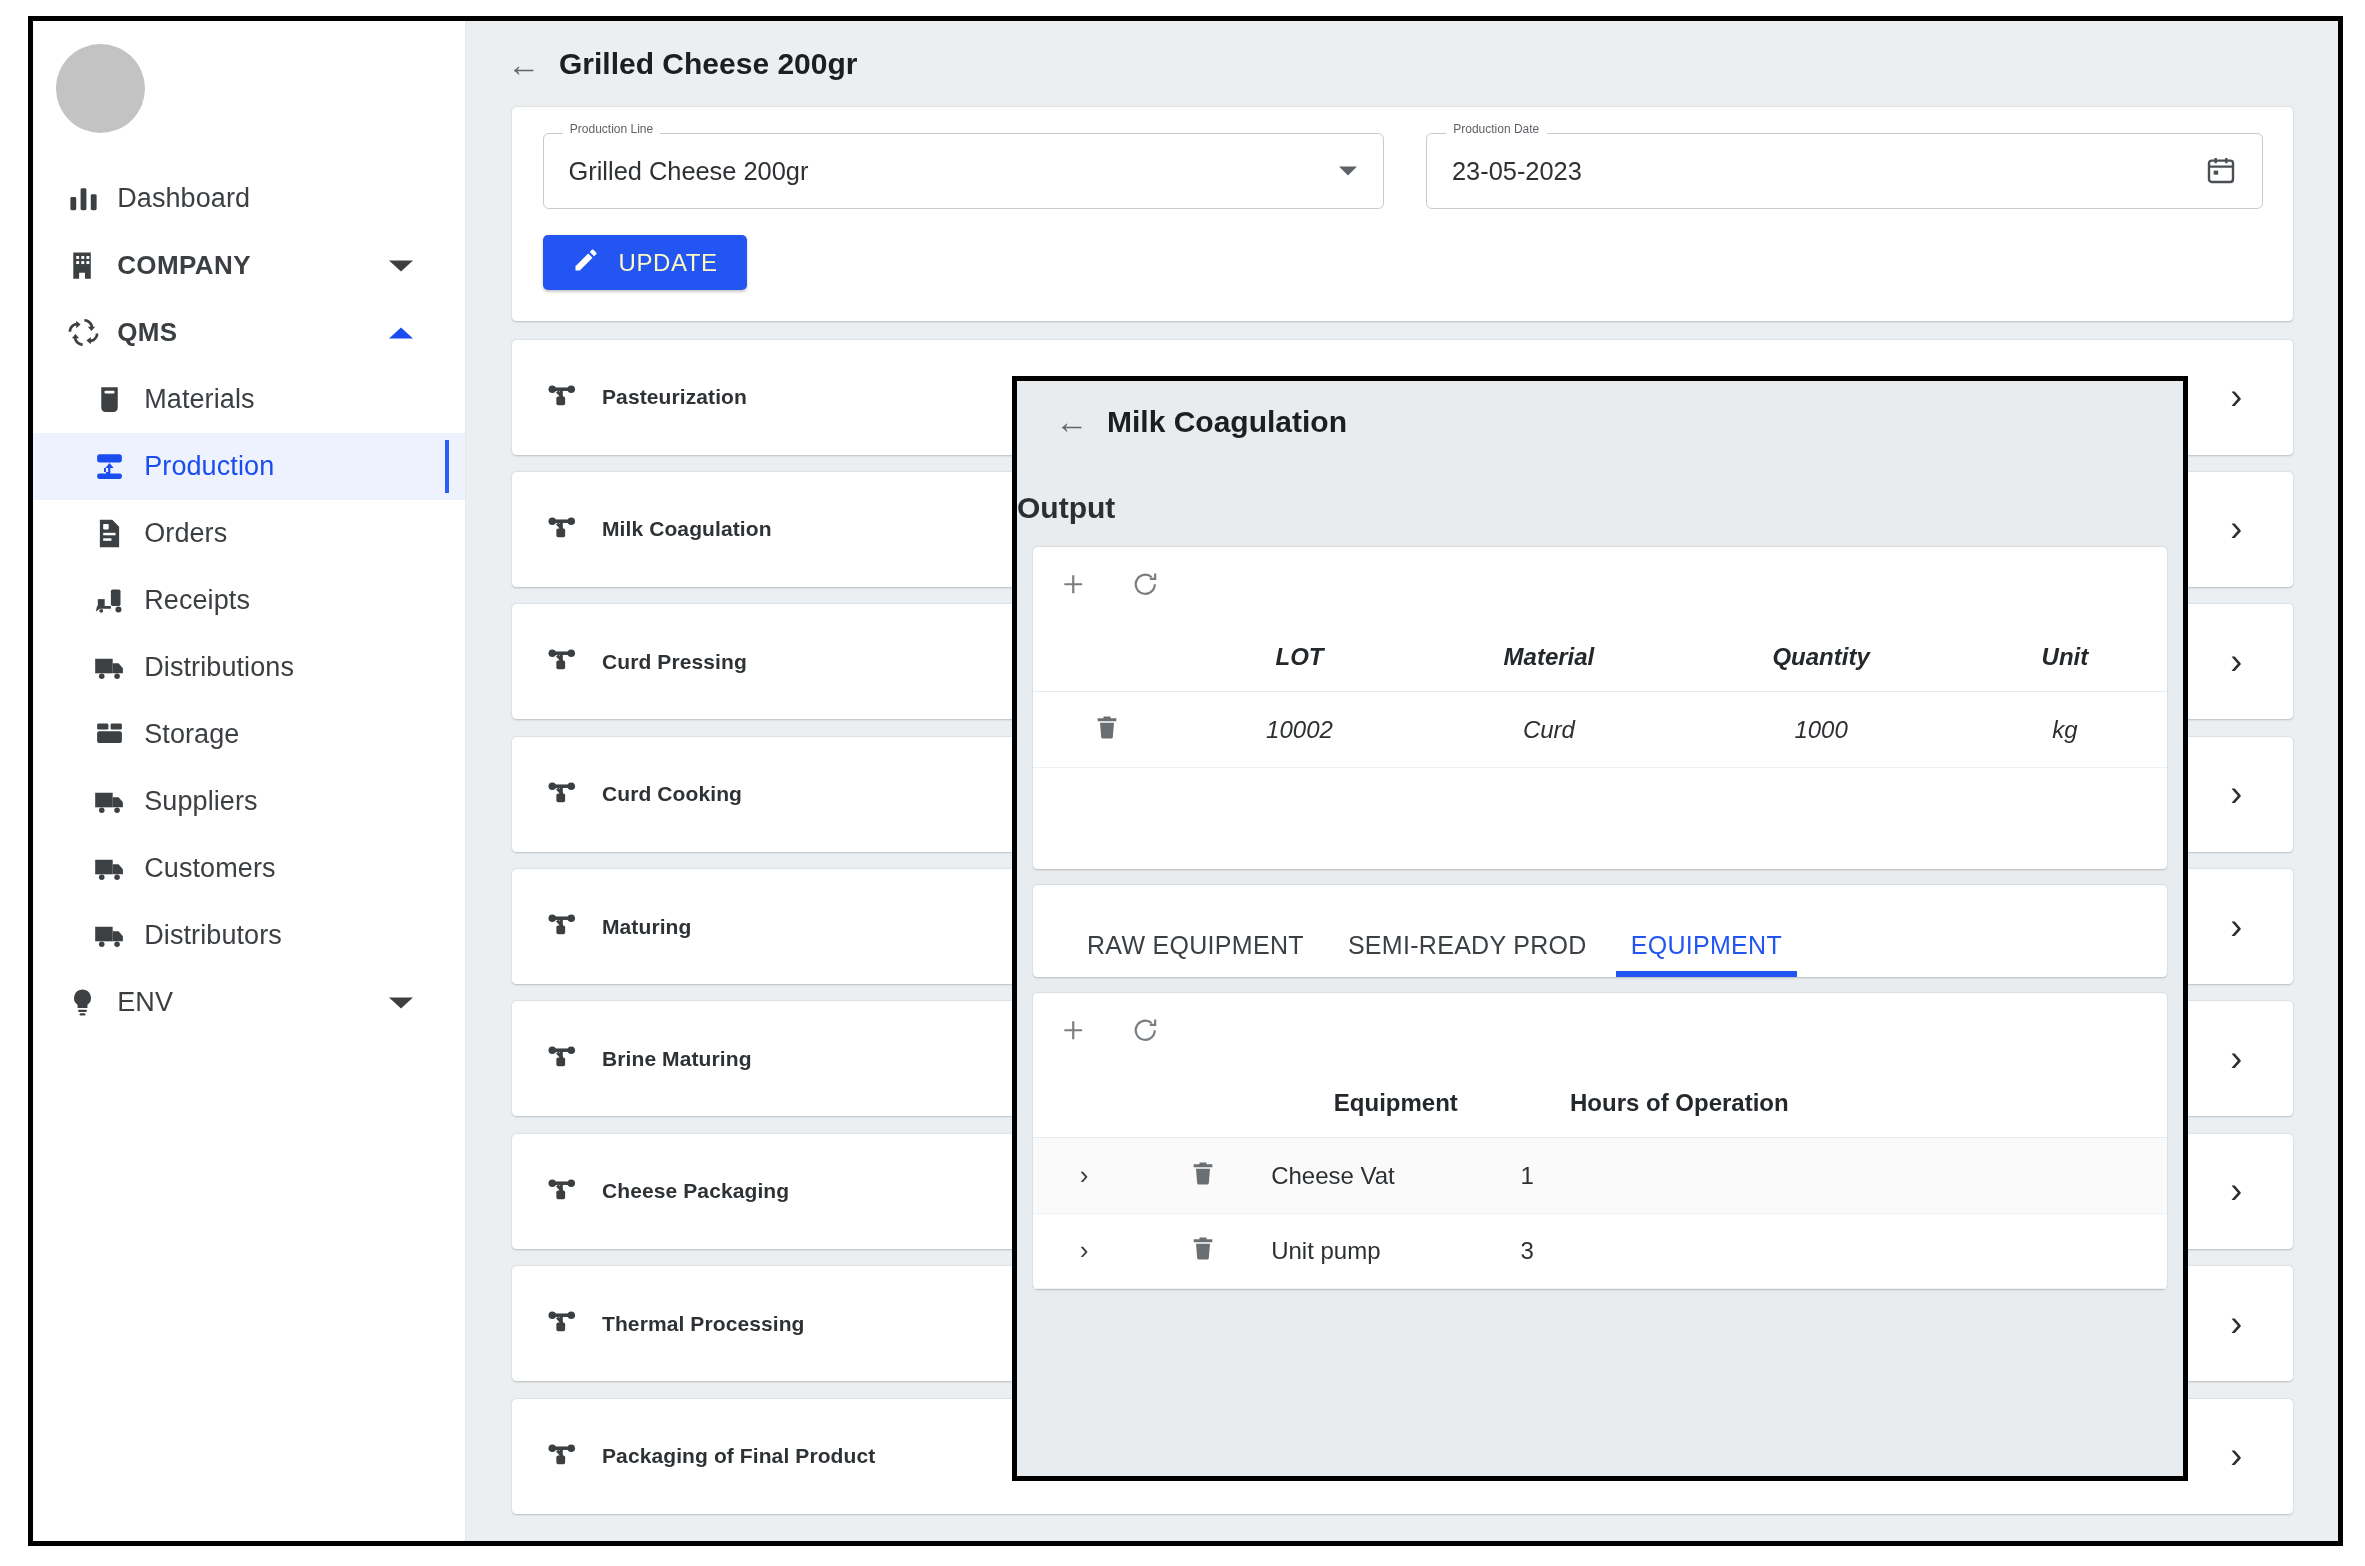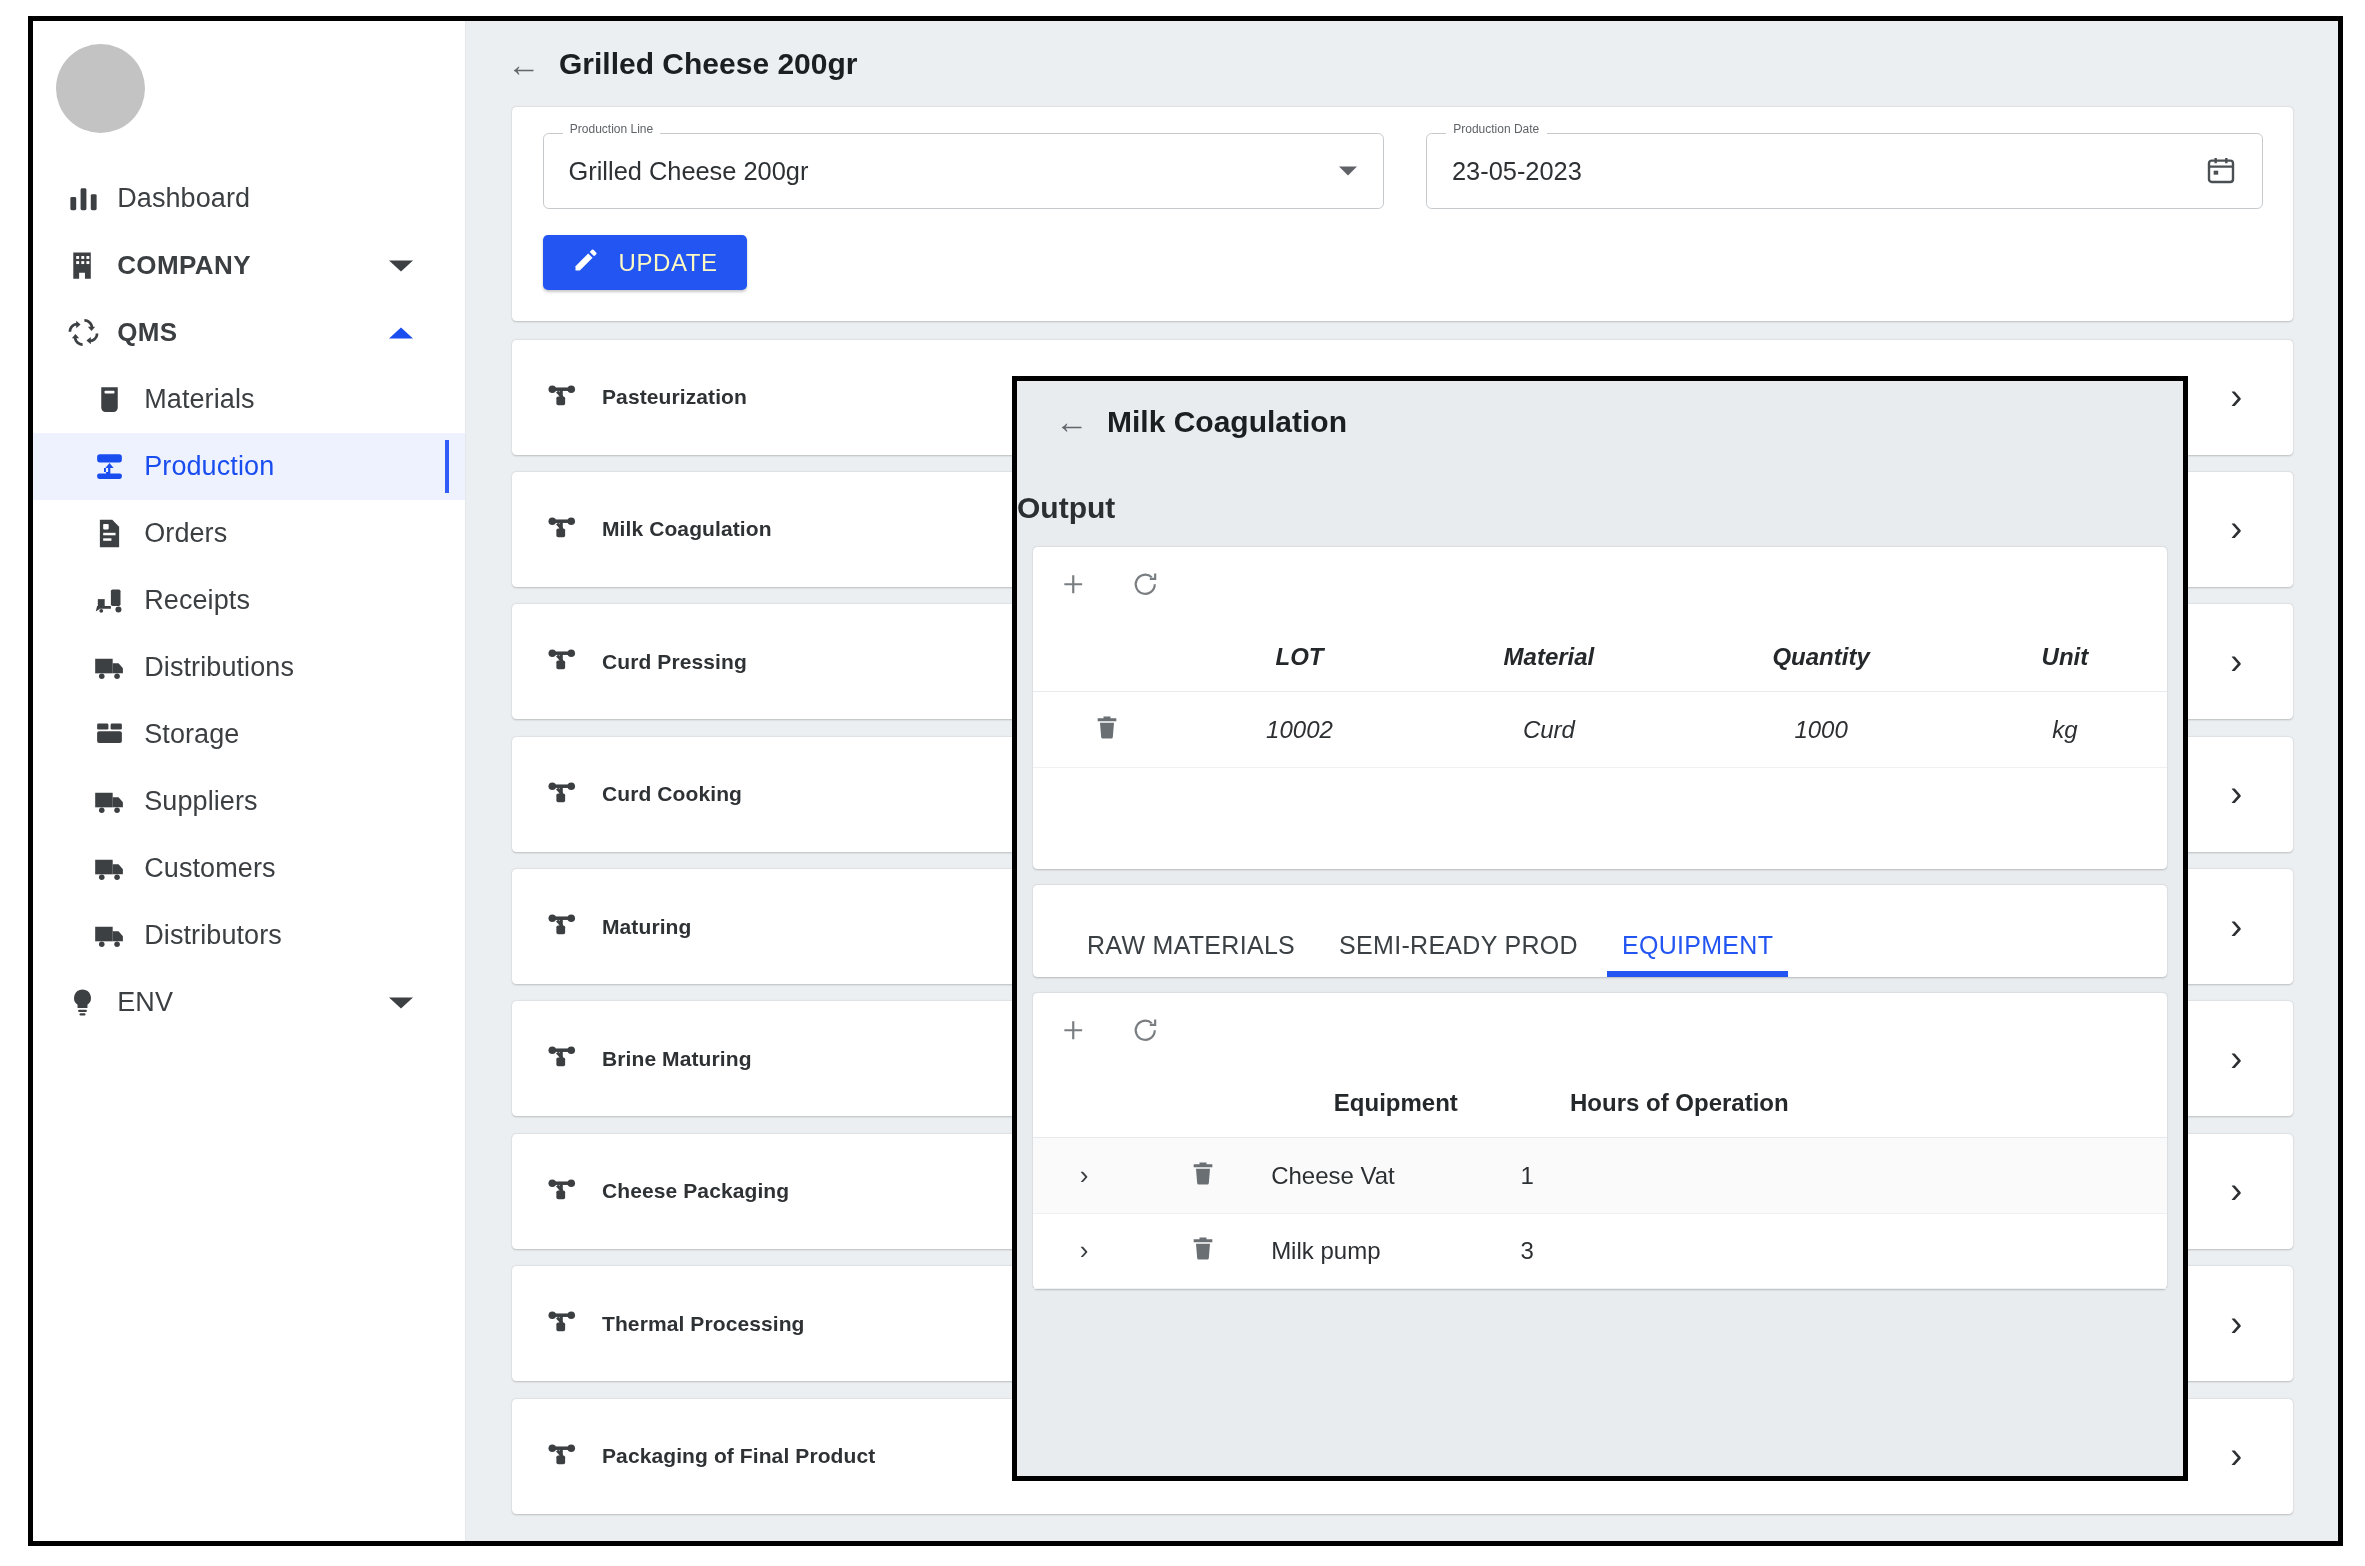--- a/index.html
+++ b/index.html
@@ -631,21 +631,21 @@
             <td>1000</td>
             <td>kg</td>
           </tr>
         </tbody>
       </table>
       <div class="bodyspace"></div>
     </div>
 
     <div id="tabs-card" class="card ov-card">
       <div class="tabs">
-        <div class="tab">RAW MATERIALS</div>
+        <div class="tab">RAW EQUIPMENT</div>
         <div class="tab">SEMI-READY PROD</div>
         <div class="tab active">EQUIPMENT</div>
       </div>
     </div>
 
     <div id="eq-card" class="card ov-card">
       <div class="tool-bar">
         <span class="tb-ic">
           <svg width="30.5" height="30.5" viewBox="0 0 24 24" fill="none" stroke="currentColor" stroke-width="1.7">
             <path d="M12 5v14M5 12h14"></path>
@@ -691,21 +691,21 @@
               <span class="rowchev">›</span>
             </td>
             <td>
               <span class="trash">
                 <svg width="28" height="28" viewBox="0 0 24 24" fill="currentColor">
                   <path d="M9 3h6v1.6h5V7H4V4.6h5z"></path>
                   <path d="M6 8.4h12l-1 12.2a1.4 1.4 0 0 1-1.4 1.3H8.4A1.4 1.4 0 0 1 7 20.6z"></path>
                 </svg>
               </span>
             </td>
-            <td style="text-align:left">Milk pump</td>
+            <td style="text-align:left">Unit pump</td>
             <td style="text-align:left">3</td>
             <td></td>
           </tr>
         </tbody>
       </table>
     </div>
 
   </div>
 
 </div>

